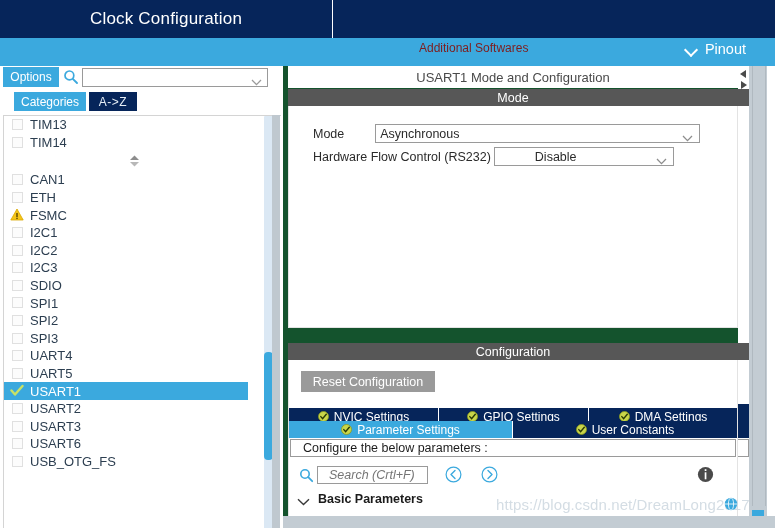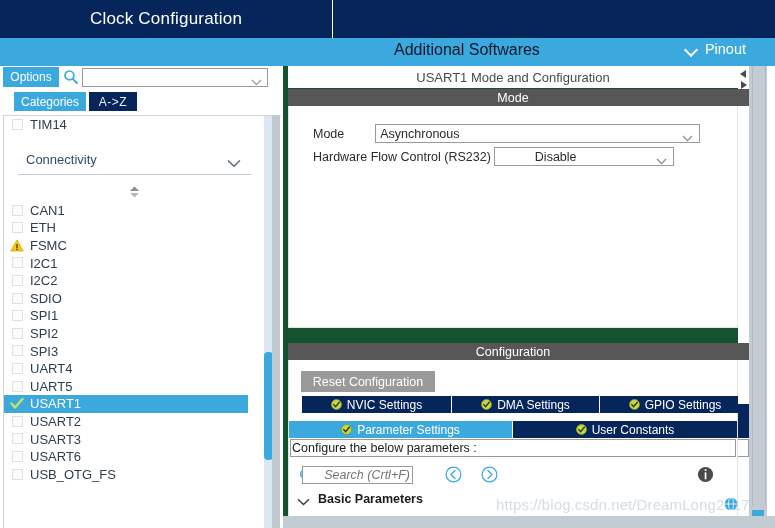--- a/index.html
+++ b/index.html
@@ -61,23 +61,23 @@
   
   .subbar {
     position: absolute;
     left: 0; top: 38px;
     width: 775px;
     height: 28px;
     background: #3ba9de;
   }
   .subbar .addsw {
     position: absolute;
-    left: 394px; top: 3px;
-    color: #0f172a;
-    font-size: 16px;
+    left: 419px; top: 3px;
+    color: #7f1d1d;
+    font-size: 12px;
   }
   .subbar .pinout-group {
     position: absolute;
     right: 29px; top: 3px;
     display: flex;
     align-items: center;
     gap: 7px;
     color: #ffffff;
     font-size: 14.5px;
   }
@@ -376,21 +376,21 @@
     justify-content: center;
     border: none;
   }
   .tabs-row {
     position: absolute;
     left: 0px;
     width: 448px;
     height: 17px;
     display: flex;
   }
-  #tabsrow1 { top: 36px; margin-left: 13px; }
+  #tabsrow1 { top: 48px; }
   #tabsrow2 { top: 61px; }
   .ctab {
     height: 17px;
     display: flex;
     align-items: center;
     justify-content: center;
     gap: 5px;
     background: #06255a;
     color: #ffffff;
     font-size: 12px;
@@ -405,47 +405,46 @@
 
   .paramnote {
     position: absolute;
     left: 1px; top: 79px;
     width: 446px; height: 18px;
     border: 1px solid #9a9a9a;
     background: #ffffff;
     box-sizing: border-box;
     display: flex;
     align-items: center;
-    padding-left: 1px;
+    padding-left: 12px;
     font-size: 12.5px;
     color: #1c1c1c;
   }
   .searchrow {
     position: absolute;
     left: 0px; top: 103px;
     width: 448px; height: 26px;
   }
   .searchrow .s-icon {
     position: absolute;
     left: 10px; top: 5px;
     width: 15px; height: 15px;
   }
   .param-search {
     position: absolute;
-    left: 13px; top: 3px;
+    left: 28px; top: 3px;
     width: 111px; height: 18px;
     border: 1px solid #9a9a9a;
     background: #ffffff;
     box-sizing: border-box;
     font-family: "Liberation Sans", sans-serif;
     font-size: 12.5px;
     font-style: italic;
     color: #9a9a9a;
     padding-left: 11px;
-    text-align: right;
   }
   .navbtn {
     position: absolute;
     top: 3px;
     width: 17px; height: 17px;
   }
   #prevbtn { left: 156px; }
   #nextbtn { left: 192px; }
   .infoicon {
     position: absolute;
@@ -614,32 +613,27 @@
       <div class="az-btn">
         <span>A-&gt;Z</span>
       </div>
     </div>
 
     <div class="listwrap">
       <div class="listinner">
 
         <div class="peri">
           <span class="cb"></span>
+          <span>TIM13</span>
+        </div>
+        <div class="peri">
+          <span class="cb"></span>
           <span>TIM14</span>
         </div>
 
-        <div class="group-header">
-          <span class="gname">Connectivity</span>
-          <span class="gchev">
-            <svg width="14" height="9" viewBox="0 0 14 9">
-                <polyline points="1,1.5 7,7.2 13,1.5" fill="none" stroke="#5a6a7a" stroke-width="1.4"></polyline>
-              </svg>
-          </span>
-          <span class="gline"></span>
-        </div>
 
         <div class="splitter-handle">
           <svg width="13" height="12" viewBox="0 0 13 12">
             <polygon points="6.5,0.5 11,5 2,5" fill="#8d8d8d"></polygon>
             <polygon points="6.5,11.5 11,7 2,7" fill="#b8b8b8"></polygon>
           </svg>
         </div>
 
         <div class="peri">
           <span class="cb"></span>
@@ -659,20 +653,24 @@
           </span>
           <span>FSMC</span>
         </div>
         <div class="peri">
           <span class="cb"></span>
           <span>I2C1</span>
         </div>
         <div class="peri">
           <span class="cb"></span>
           <span>I2C2</span>
+        </div>
+        <div class="peri">
+          <span class="cb"></span>
+          <span>I2C3</span>
         </div>
         <div class="peri">
           <span class="cb"></span>
           <span>SDIO</span>
         </div>
         <div class="peri">
           <span class="cb"></span>
           <span>SPI1</span>
         </div>
         <div class="peri">
@@ -767,37 +765,37 @@
       <div class="tabs-row" id="tabsrow1">
         <div class="ctab" style="width:150px">
           <span class="okdot">
             <svg width="11" height="11" viewBox="0 0 11 11">
                 <circle cx="5.5" cy="5.5" r="5" fill="#c9d64a" stroke="#8a9a1e" stroke-width="0.8"></circle>
                 <polyline points="2.8,5.6 4.6,7.6 8.3,3.3" fill="none" stroke="#2a3a05" stroke-width="1.4" stroke-linecap="round"></polyline>
               </svg>
           </span>
           <span>NVIC Settings</span>
         </div>
+        <div class="ctab" style="width:150px">
+          <span class="okdot">
+            <svg width="11" height="11" viewBox="0 0 11 11">
+                <circle cx="5.5" cy="5.5" r="5" fill="#c9d64a" stroke="#8a9a1e" stroke-width="0.8"></circle>
+                <polyline points="2.8,5.6 4.6,7.6 8.3,3.3" fill="none" stroke="#2a3a05" stroke-width="1.4" stroke-linecap="round"></polyline>
+              </svg>
+          </span>
+          <span>GPIO Settings</span>
+        </div>
         <div class="ctab" style="width:148px">
           <span class="okdot">
             <svg width="11" height="11" viewBox="0 0 11 11">
                 <circle cx="5.5" cy="5.5" r="5" fill="#c9d64a" stroke="#8a9a1e" stroke-width="0.8"></circle>
                 <polyline points="2.8,5.6 4.6,7.6 8.3,3.3" fill="none" stroke="#2a3a05" stroke-width="1.4" stroke-linecap="round"></polyline>
               </svg>
           </span>
           <span>DMA Settings</span>
-        </div>
-        <div class="ctab" style="width:150px">
-          <span class="okdot">
-            <svg width="11" height="11" viewBox="0 0 11 11">
-                <circle cx="5.5" cy="5.5" r="5" fill="#c9d64a" stroke="#8a9a1e" stroke-width="0.8"></circle>
-                <polyline points="2.8,5.6 4.6,7.6 8.3,3.3" fill="none" stroke="#2a3a05" stroke-width="1.4" stroke-linecap="round"></polyline>
-              </svg>
-          </span>
-          <span>GPIO Settings</span>
         </div>
       </div>
 
       <div class="tabs-row" id="tabsrow2">
         <div class="ctab active" style="width:224px">
           <span class="okdot">
             <svg width="11" height="11" viewBox="0 0 11 11">
                 <circle cx="5.5" cy="5.5" r="5" fill="#c9d64a" stroke="#8a9a1e" stroke-width="0.8"></circle>
                 <polyline points="2.8,5.6 4.6,7.6 8.3,3.3" fill="none" stroke="#2a3a05" stroke-width="1.4" stroke-linecap="round"></polyline>
               </svg>

